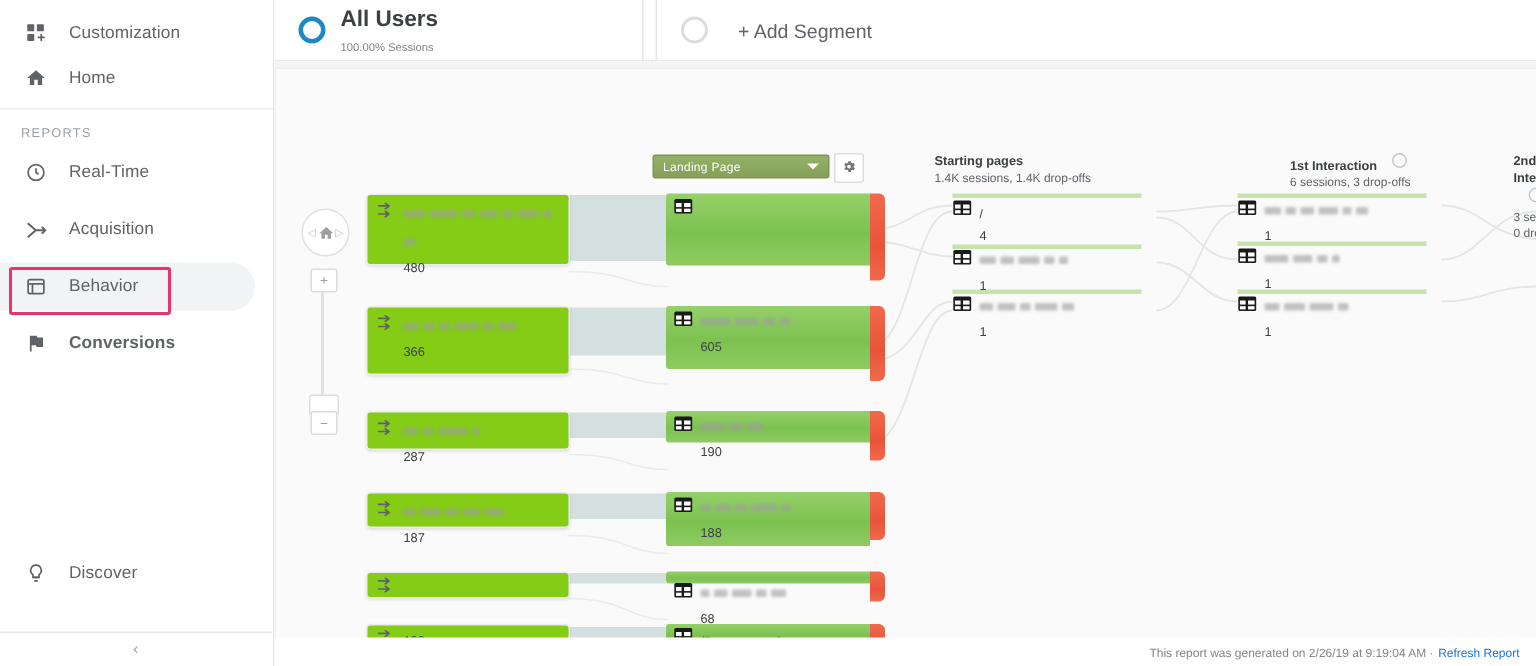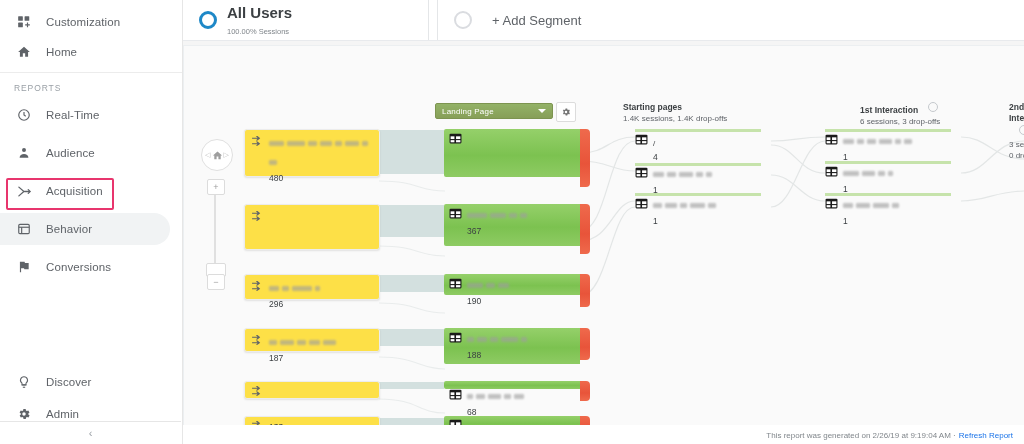--- a/index.html
+++ b/index.html
@@ -132,21 +132,21 @@
     display:inline-block;width:8px;height:8px;border-radius:50%;
     border:1px solid #c5c9cd;margin-left:10px;vertical-align:1px;
   }
   .ch-start{left:440px;top:61px;}
   .ch-i1{left:636px;top:61px;margin-left:41px;}
   .ch-i2{left:826px;top:61px;}
 
   
   .node{position:absolute;z-index:22;box-sizing:border-box;}
   .node-white{
-    background:#fde047;border:1px solid #ececec;border-radius:3px;
+    background:#84cc16;border:1px solid #ececec;border-radius:3px;
     box-shadow:0 1px 2px rgba(0,0,0,.10);
   }
   .node-green{
     background:linear-gradient(180deg,#95d06a 0%,#7cc250 55%,#8ecb63 100%);
     border-radius:2px 0 0 2px;
   }
   .node-plain{background:transparent;}
   .nrow{position:absolute;left:6px;top:4px;display:flex;align-items:flex-start;}
   .nrow.g{left:5px;top:2px;}
   .n-ic{width:13px;height:13px;flex:0 0 13px;margin-right:5px;}
@@ -205,29 +205,20 @@
     <div class="nav-item">
       <span class="ic">
         <svg width="14" height="14" viewBox="0 0 24 24" fill="none" stroke="currentColor" stroke-width="2">
             <circle cx="12" cy="12" r="9"></circle>
             <path d="M12 7v5l3 2"></path>
           </svg>
       </span>
       <span class="lbl">Real-Time</span>
     </div>
 
-    <div class="nav-item" style="margin-top:6px;">
-      <span class="ic">
-        <svg width="14" height="14" viewBox="0 0 24 24" fill="currentColor">
-            <circle cx="12" cy="7" r="3.4"></circle>
-            <path d="M4.5 20c0-4 3.4-6.2 7.5-6.2S19.5 16 19.5 20z"></path>
-          </svg>
-      </span>
-      <span class="lbl">Audience</span>
-    </div>
 
     <div class="nav-item" style="margin-top:6px;">
       <span class="ic">
         <svg width="15" height="15" viewBox="0 0 24 24" fill="none" stroke="currentColor" stroke-width="2.1" stroke-linecap="round">
             <path d="M3 5l8 7-8 7"></path>
             <path d="M12 12h8"></path>
             <path d="M18 9l3 3-3 3"></path>
           </svg>
       </span>
       <span class="lbl">Acquisition</span>
@@ -238,48 +229,40 @@
       <span class="ic">
         <svg width="14" height="14" viewBox="0 0 24 24" fill="none" stroke="currentColor" stroke-width="2">
             <rect x="3" y="4" width="18" height="16" rx="2"></rect>
             <path d="M3 9h18"></path>
             <path d="M8 9v11"></path>
           </svg>
       </span>
       <span class="lbl">Behavior</span>
     </div>
 
-    <div class="nav-item" style="margin-top:6px;">
+    <div class="nav-item" style="margin-top:6px;font-weight:bold;">
       <span class="ic">
         <svg width="14" height="14" viewBox="0 0 24 24" fill="currentColor">
             <path d="M5 3v18h2v-7h5l.6 2H20V5h-6.4L13 3z"></path>
           </svg>
       </span>
       <span class="lbl">Conversions</span>
     </div>
 
     <div class="nav-item" style="position:absolute;top:366px;">
       <span class="ic">
         <svg width="14" height="14" viewBox="0 0 24 24" fill="none" stroke="currentColor" stroke-width="1.9">
             <path d="M9 17h6"></path>
             <path d="M10 21h4"></path>
             <path d="M12 3a6 6 0 0 0-3.5 10.9V17h7v-3.1A6 6 0 0 0 12 3z"></path>
           </svg>
       </span>
       <span class="lbl">Discover</span>
     </div>
 
-    <div class="nav-item" style="position:absolute;top:398px;">
-      <span class="ic">
-        <svg width="14" height="14" viewBox="0 0 24 24" fill="currentColor">
-            <path d="M19.4 13a7.6 7.6 0 0 0 0-2l2-1.6-2-3.4-2.4 1a7.5 7.5 0 0 0-1.7-1l-.4-2.6h-4l-.4 2.6c-.6.2-1.2.6-1.7 1l-2.4-1-2 3.4L6.6 11a7.6 7.6 0 0 0 0 2l-2 1.6 2 3.4 2.4-1c.5.4 1 .7 1.7 1l.4 2.6h4l.4-2.6c.6-.3 1.2-.6 1.7-1l2.4 1 2-3.4zM12 15a3 3 0 1 1 0-6 3 3 0 0 1 0 6z"></path>
-          </svg>
-      </span>
-      <span class="lbl">Admin</span>
-    </div>
 
     <div class="hl-box"></div>
 
     <div class="collapse-bar">
       <span>‹</span>
     </div>
   </div>
 
   <div class="main">
 
@@ -405,36 +388,42 @@
       </div>
 
       <div class="node node-white" style="left:61px;top:163px;width:136px;height:46px;">
         <div class="nrow">
           <span class="n-ic">
             <svg width="13" height="13" viewBox="0 0 24 24" fill="currentColor">
                 <path d="M2 5h10l-3-3h3l5 4-5 4h-3l3-3H2z"></path>
                 <path d="M2 15h10l-3-3h3l5 4-5 4h-3l3-3H2z"></path>
               </svg>
           </span>
+          <span class="n-txt">
+            <span>
+              <i class="blur" style="width:10px"></i><i class="blur" style="width:8px"></i><i class="blur" style="width:7px"></i><i class="blur" style="width:16px"></i><i class="blur" style="width:7px"></i><i class="blur" style="width:12px"></i>
+            </span>
+            <span class="n-val w" style="display:block">366</span>
+          </span>
         </div>
       </div>
 
       <div class="node node-white" style="left:61px;top:233px;width:136px;height:26px;">
         <div class="nrow">
           <span class="n-ic">
             <svg width="13" height="13" viewBox="0 0 24 24" fill="currentColor">
                 <path d="M2 5h10l-3-3h3l5 4-5 4h-3l3-3H2z"></path>
                 <path d="M2 15h10l-3-3h3l5 4-5 4h-3l3-3H2z"></path>
               </svg>
           </span>
           <span class="n-txt">
             <span>
               <i class="blur" style="width:10px"></i><i class="blur" style="width:7px"></i><i class="blur" style="width:20px"></i><i class="blur" style="width:5px"></i>
             </span>
-            <span class="n-val w" style="display:block">296</span>
+            <span class="n-val w" style="display:block">287</span>
           </span>
         </div>
       </div>
 
       <div class="node node-white" style="left:61px;top:287px;width:136px;height:24px;">
         <div class="nrow">
           <span class="n-ic">
             <svg width="13" height="13" viewBox="0 0 24 24" fill="currentColor">
                 <path d="M2 5h10l-3-3h3l5 4-5 4h-3l3-3H2z"></path>
                 <path d="M2 15h10l-3-3h3l5 4-5 4h-3l3-3H2z"></path>
@@ -497,21 +486,21 @@
                 <rect x="3" y="8" width="7" height="5" fill="#fff"></rect>
                 <rect x="13" y="8" width="8" height="5" fill="#fff"></rect>
                 <rect x="3" y="15" width="7" height="4" fill="#fff"></rect>
                 <rect x="13" y="15" width="8" height="4" fill="#fff"></rect>
               </svg>
           </span>
           <span class="n-txt">
             <span>
               <i class="blur" style="width:20px"></i><i class="blur" style="width:16px"></i><i class="blur" style="width:8px"></i><i class="blur" style="width:7px"></i>
             </span>
-            <span class="n-val" style="display:block">367</span>
+            <span class="n-val" style="display:block">605</span>
           </span>
         </div>
       </div>
       <div class="dropoff" style="left:397px;top:163px;width:10px;height:50px;"></div>
 
       <div class="node node-green" style="left:261px;top:233px;width:136px;height:21px;">
         <div class="nrow g">
           <span class="n-ic">
             <svg width="13" height="13" viewBox="0 0 24 24" fill="#1a1a1a">
                 <rect x="1" y="3" width="22" height="18" rx="2"></rect>

